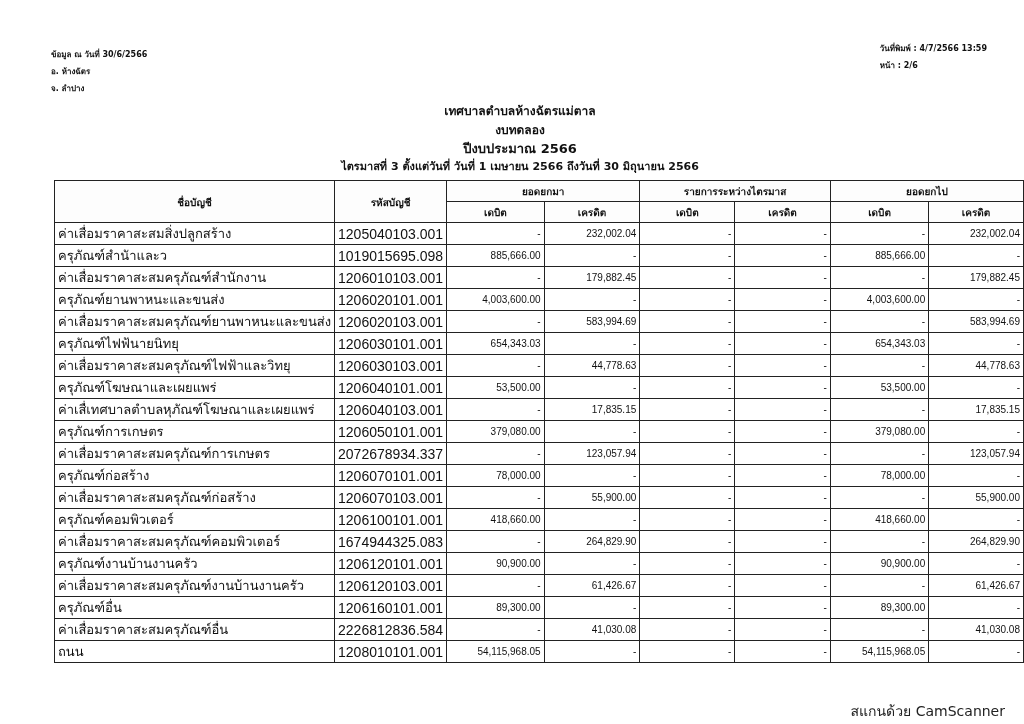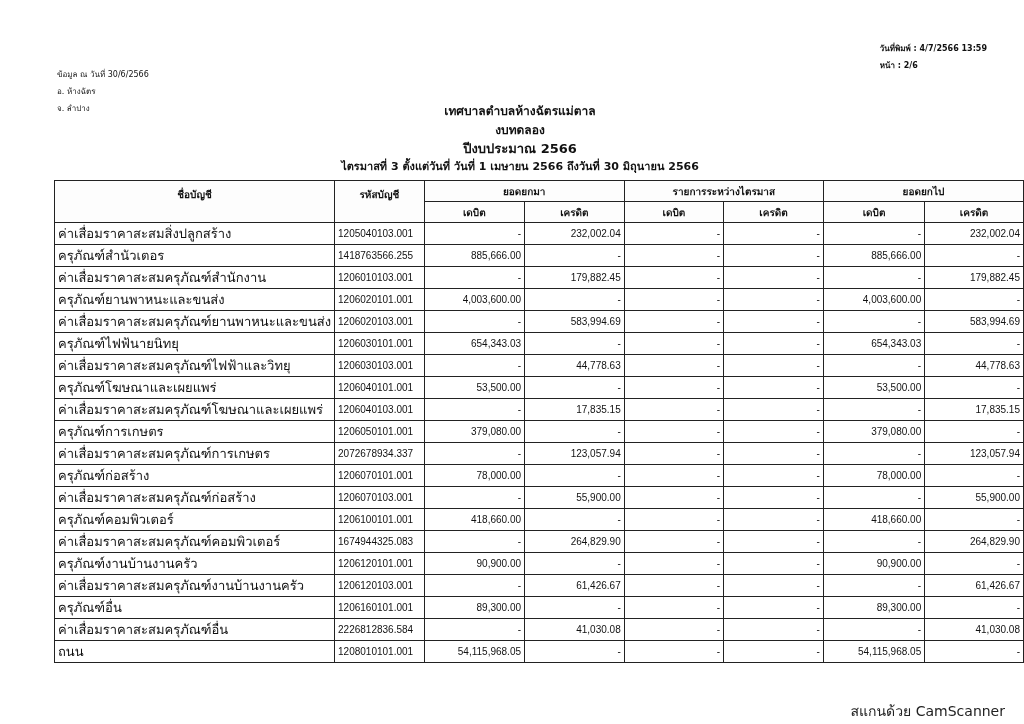--- a/index.html
+++ b/index.html
@@ -1,36 +1,36 @@
 <!DOCTYPE html>
 <html><head>
 <meta charset="utf-8">
 <style>
   html, body { margin: 0; padding: 0; }
   body {
     width: 1024px; height: 724px; background: #ffffff; position: relative;
     overflow: hidden; font-family: "DejaVu Sans", "Liberation Sans", sans-serif; color: #111;
   }
-  .meta-left { position: absolute; left: 57px; top: 46px; font-size: 8px; font-weight: normal; line-height: 17px; margin-top: 20px; }
+  .meta-left { position: absolute; left: 51px; top: 46px; font-size: 8px; font-weight: bold; line-height: 17px; }
   .meta-right { position: absolute; right: 37px; top: 40px; font-size: 8px; font-weight: bold; line-height: 17px; text-align: left; }
   .title-block { position: absolute; left: 0; width: 1040px; top: 101px; text-align: center; font-weight: bold; }
   .title-block .t1 { font-size: 12px; height: 20px; line-height: 20px; }
   .title-block .t2 { font-size: 12px; height: 18px; line-height: 18px; }
   .title-block .t3 { font-size: 13px; height: 20px; line-height: 20px; }
   .title-block .t4 { font-size: 11px; height: 16px; line-height: 16px; }
   table.tb {
     position: absolute; left: 54px; top: 180px; border-collapse: collapse;
     font-family: "Liberation Sans", sans-serif; font-size: 9.5px; table-layout: fixed;
   }
   table.tb td, table.tb th { border: 1.2px solid #222; padding: 0 3px; white-space: nowrap; overflow: hidden; }
   table.tb th { font-weight: bold; font-size: 10px; height: 20px; background: #fdfdfd; }
-  table.tb th.tall { vertical-align: top; padding-top: 6px; }
+  table.tb th.tall { vertical-align: top; padding-top: 14px; }
   table.tb td { height: 21px; }
   td.name { font-size: 13px; }
-  td.code { text-align: left; font-size: 10px; }
+  td.code { text-align: right; font-size: 14px; }
   td.num { text-align: right; font-size: 10px; }
   .watermark { position: absolute; right: 19px; top: 700px; font-size: 14px; color: #222; font-family: "DejaVu Sans", sans-serif; }
 </style>
 </head>
 <body>
 
 <div class="meta-left">
   <div>ข้อมูล ณ วันที่ 30/6/2566</div>
   <div>อ. ห้างฉัตร</div>
   <div>จ. ลำปาง</div>
@@ -81,22 +81,22 @@
         <td class="name">ค่าเสื่อมราคาสะสมสิ่งปลูกสร้าง</td>
         <td class="code">1205040103.001</td>
         <td class="num">-</td>
         <td class="num">232,002.04</td>
         <td class="num">-</td>
         <td class="num">-</td>
         <td class="num">-</td>
         <td class="num">232,002.04</td>
       </tr>
       <tr>
-        <td class="name">ครุภัณฑ์สำนัวเตอร</td>
-        <td class="code">1418763566.255</td>
+        <td class="name">ครุภัณฑ์สำนัาและว</td>
+        <td class="code">1019015695.098</td>
         <td class="num">885,666.00</td>
         <td class="num">-</td>
         <td class="num">-</td>
         <td class="num">-</td>
         <td class="num">885,666.00</td>
         <td class="num">-</td>
       </tr>
       <tr>
         <td class="name">ค่าเสื่อมราคาสะสมครุภัณฑ์สำนักงาน</td>
         <td class="code">1206010103.001</td>
@@ -151,21 +151,21 @@
         <td class="name">ครุภัณฑ์โฆษณาและเผยแพร่</td>
         <td class="code">1206040101.001</td>
         <td class="num">53,500.00</td>
         <td class="num">-</td>
         <td class="num">-</td>
         <td class="num">-</td>
         <td class="num">53,500.00</td>
         <td class="num">-</td>
       </tr>
       <tr>
-        <td class="name">ค่าเสื่อมราคาสะสมครุภัณฑ์โฆษณาและเผยแพร่</td>
+        <td class="name">ค่าเสื่เทศบาลตำบลหุภัณฑ์โฆษณาและเผยแพร่</td>
         <td class="code">1206040103.001</td>
         <td class="num">-</td>
         <td class="num">17,835.15</td>
         <td class="num">-</td>
         <td class="num">-</td>
         <td class="num">-</td>
         <td class="num">17,835.15</td>
       </tr>
       <tr>
         <td class="name">ครุภัณฑ์การเกษตร</td>

